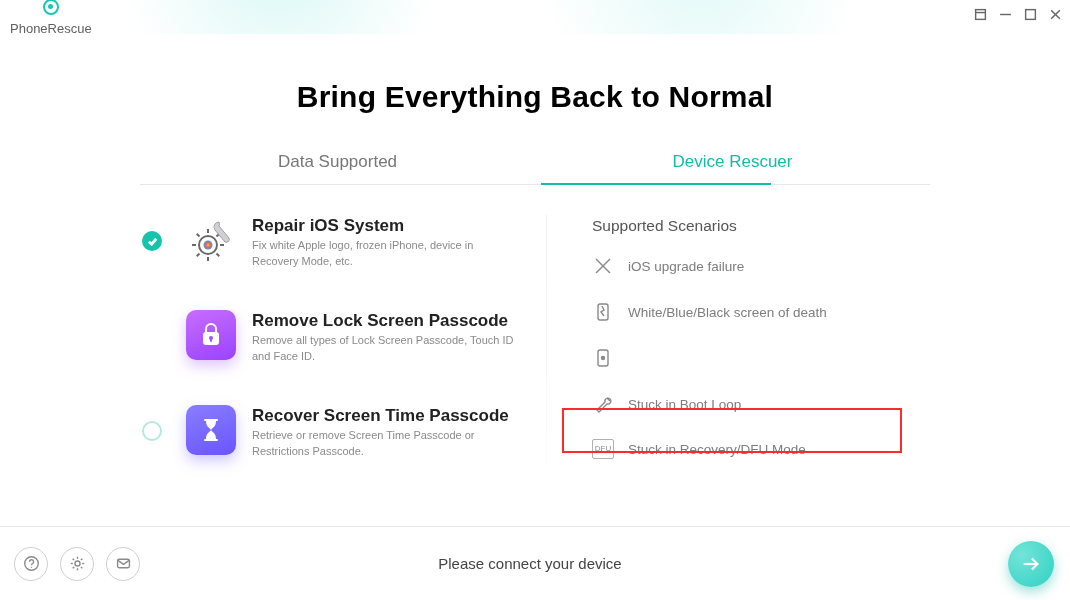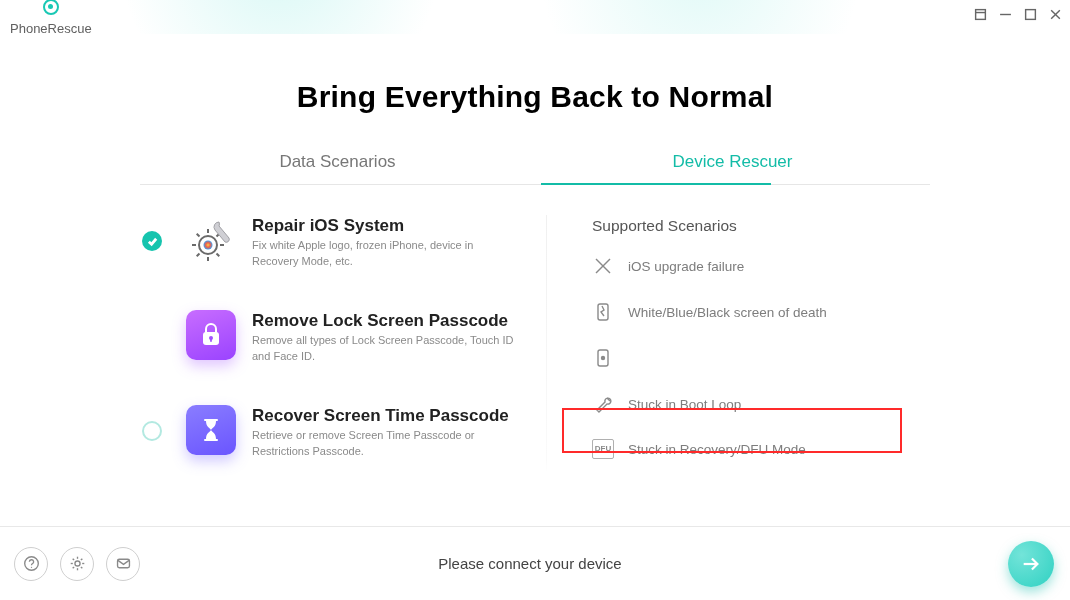--- a/index.html
+++ b/index.html
@@ -130,21 +130,21 @@
   .scenarios{ flex:1; padding-left:42px; }
   .scen-title{font-size:15.5px;color:#555;margin-top:2px;margin-bottom:20px;}
   .scen-list{display:flex;flex-direction:column;gap:24px;}
   .scen-item{display:flex;align-items:center;gap:14px;color:#7d7d7d;font-size:13.5px;}
   .scen-icon{
     width:22px;height:22px;flex:none;
     display:flex;align-items:center;justify-content:center;
   }
   .scen-icon svg{width:20px;height:20px;stroke:#8a8a8a;fill:none;stroke-width:1.4;}
   .dfu-label{
-    font-size:8px;font-weight:700;color:#8a8a8a;
+    font-size:8px;font-weight:400;color:#8a8a8a;
     border:1px solid #b0b0b0;border-radius:2px;
     width:22px;height:20px;line-height:18px;text-align:center;
   }
   .highlight-box{
     position:absolute;
     border:2.5px solid #ff2a2a;
     pointer-events:none;
   }
 
   
@@ -208,21 +208,21 @@
           <line x1="2" y1="2" x2="10" y2="10" stroke="#666" stroke-width="1.3"></line>
           <line x1="10" y1="2" x2="2" y2="10" stroke="#666" stroke-width="1.3"></line>
         </svg>
     </span>
   </div>
 </div>
 
 <h1 class="heading">Bring Everything Back to Normal</h1>
 
 <div class="tabs">
-  <div class="tab">Data Scenarios</div>
+  <div class="tab">Data Supported</div>
   <div class="tab active">Device Rescuer</div>
   <div class="tab-underline"></div>
 </div>
 
 <div class="columns">
 
   <div class="options">
 
     <div class="option">
       <div class="radio checked">

